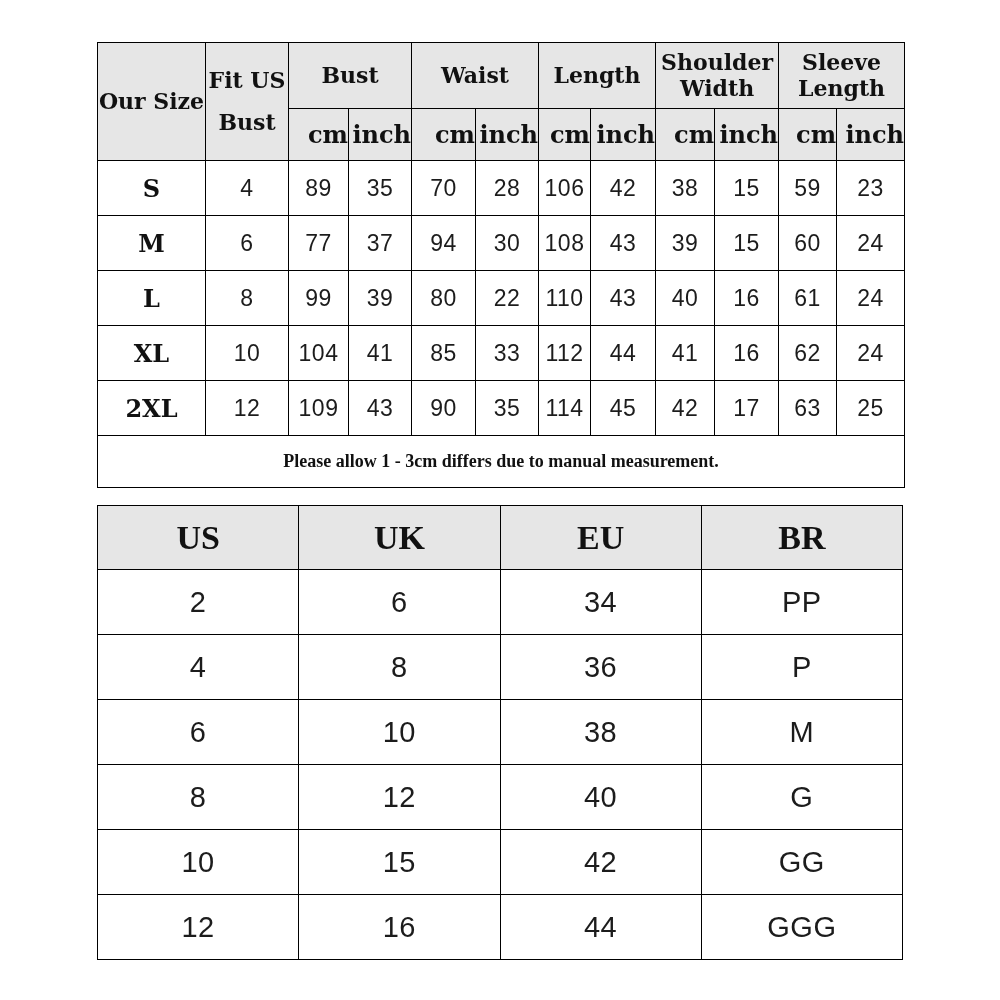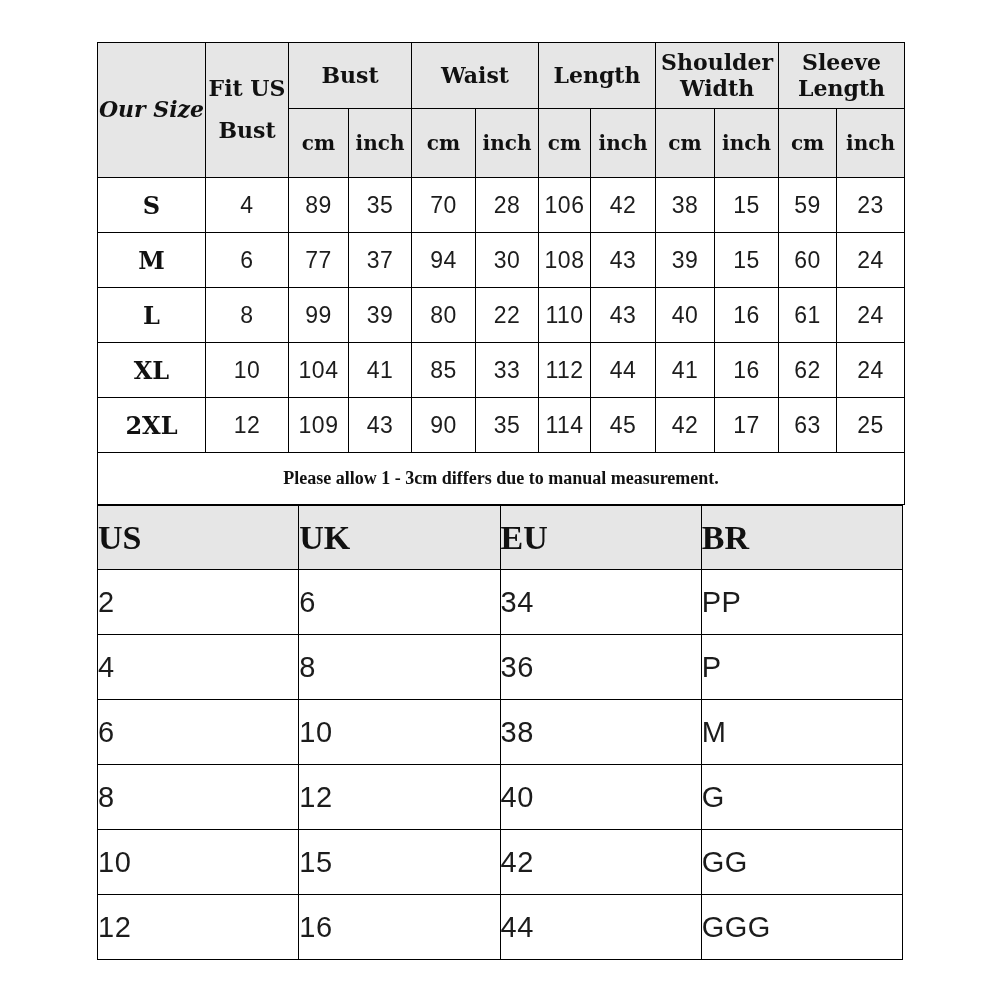--- a/index.html
+++ b/index.html
@@ -29,22 +29,22 @@
     overflow: hidden;
   }
   .size-chart thead th {
     background: var(--header-bg);
     font-family: "DejaVu Serif", serif;
     font-weight: bold;
     font-size: 21px;
     line-height: 1.15;
   }
   .size-chart .group-row th { height: 66px; font-size: 22px; }
-  .size-chart .unit-row th { height: 69px; font-size: 20px; }
-  .size-chart .span-head { font-size: 22px; font-style: italic; }
+  .size-chart .unit-row th { height: 52px; font-size: 24px; text-align: right; }
+  .size-chart .span-head { font-size: 22px; }
   .fit-us-head div { line-height: 1.9; }
   .size-chart td { height: 55px; }
   .size-label {
     font-family: "DejaVu Serif", serif;
     font-weight: bold;
     font-size: 24px;
   }
   .num {
     font-family: "Liberation Sans", sans-serif;
     font-size: 23px;
@@ -57,21 +57,21 @@
     font-weight: bold;
     font-size: 18px;
   }
 
   
   .conversion-chart {
     position: absolute; left: 97px; top: 505px; width: 806px;
   }
   .conversion-chart th, .conversion-chart td {
     border: 1.5px solid var(--border-color);
-    text-align: left; vertical-align: middle;
+    text-align: center; vertical-align: middle;
   }
   .conversion-chart th {
     background: var(--header-bg);
     height: 64px;
     font-family: "Liberation Serif", serif;
     font-weight: bold;
     font-size: 34px;
   }
   .conversion-chart td {
     height: 65px;

